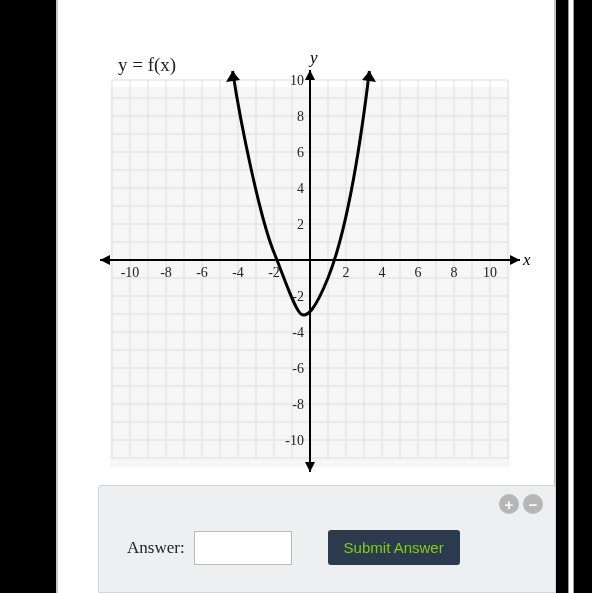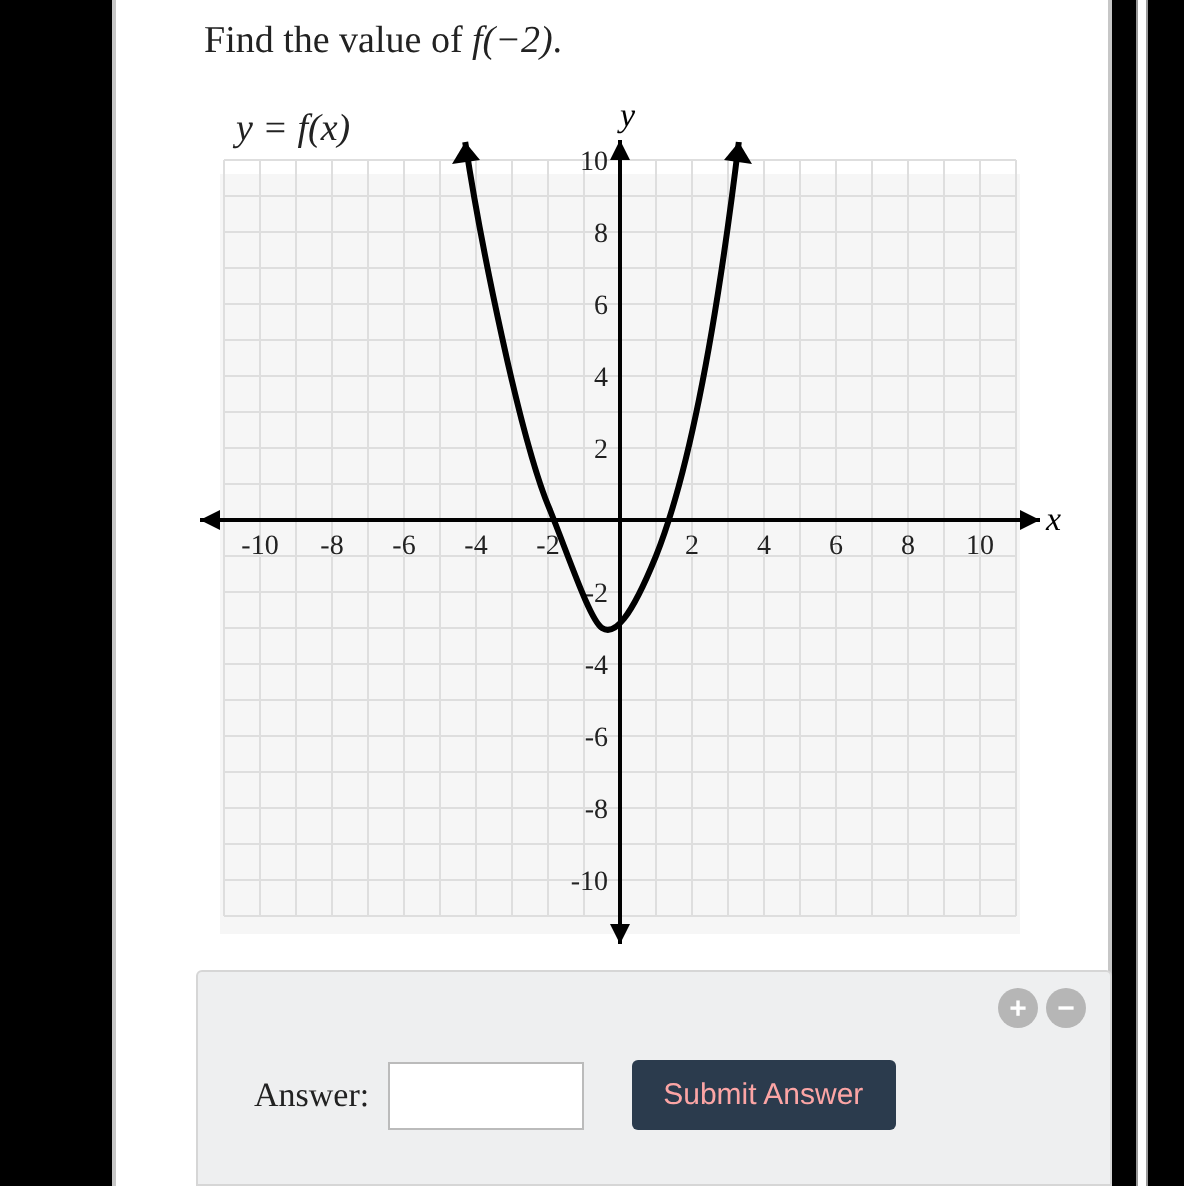--- a/index.html
+++ b/index.html
@@ -37,21 +37,20 @@
     left: 44px;
     font-size: 19px;
     color: #222;
   }
   .question .fn { font-style: italic; }
   .eq-label {
     position: absolute;
     top: 54px;
     left: 60px;
     font-size: 19px;
-    font-style: italic;
     color: #222;
   }
   .chart-wrap {
     position: absolute;
     top: 80px;
     left: 42px;
     width: 430px;
     height: 400px;
   }
   .grid-bg {
@@ -133,45 +132,42 @@
   .answer-input {
     width: 98px;
     height: 34px;
     border: 1px solid #bbb;
     background: #fff;
     font-size: 16px;
     padding: 0 6px;
   }
   .submit-btn {
     background: #2b3b4d;
-    color: #fca5a5;
+    color: #84cc16;
     border: none;
     padding: 9px 16px;
     font-size: 15px;
     font-family: Arial, sans-serif;
     border-radius: 3px;
     cursor: pointer;
-    margin-left: 15px;
+    margin-left: 27px;
   }
   .attempt {
     position: absolute;
     right: 18px;
     bottom: 4px;
     font-size: 13px;
     color: #9a9a9a;
   }
 </style>
 </head>
 <body>
 
 <div class="outer-frame">
 
-  <div class="question">
-    <span>Find the value of </span><span class="fn">f(−2)</span><span>.</span>
-  </div>
 
   <div class="eq-label">y = f(x)</div>
 
   <div class="chart-wrap">
     <div class="grid-bg"></div>
     <div class="axis-label-y">y</div>
     <div class="axis-label-x">x</div>
 
     <svg class="plot" viewBox="0 0 430 400">
 

